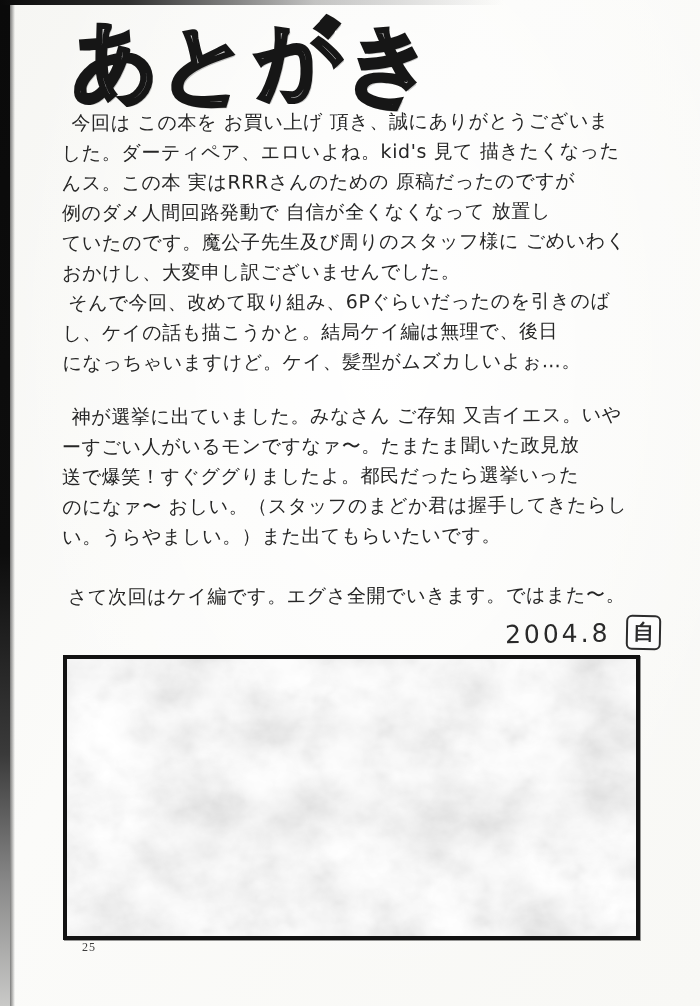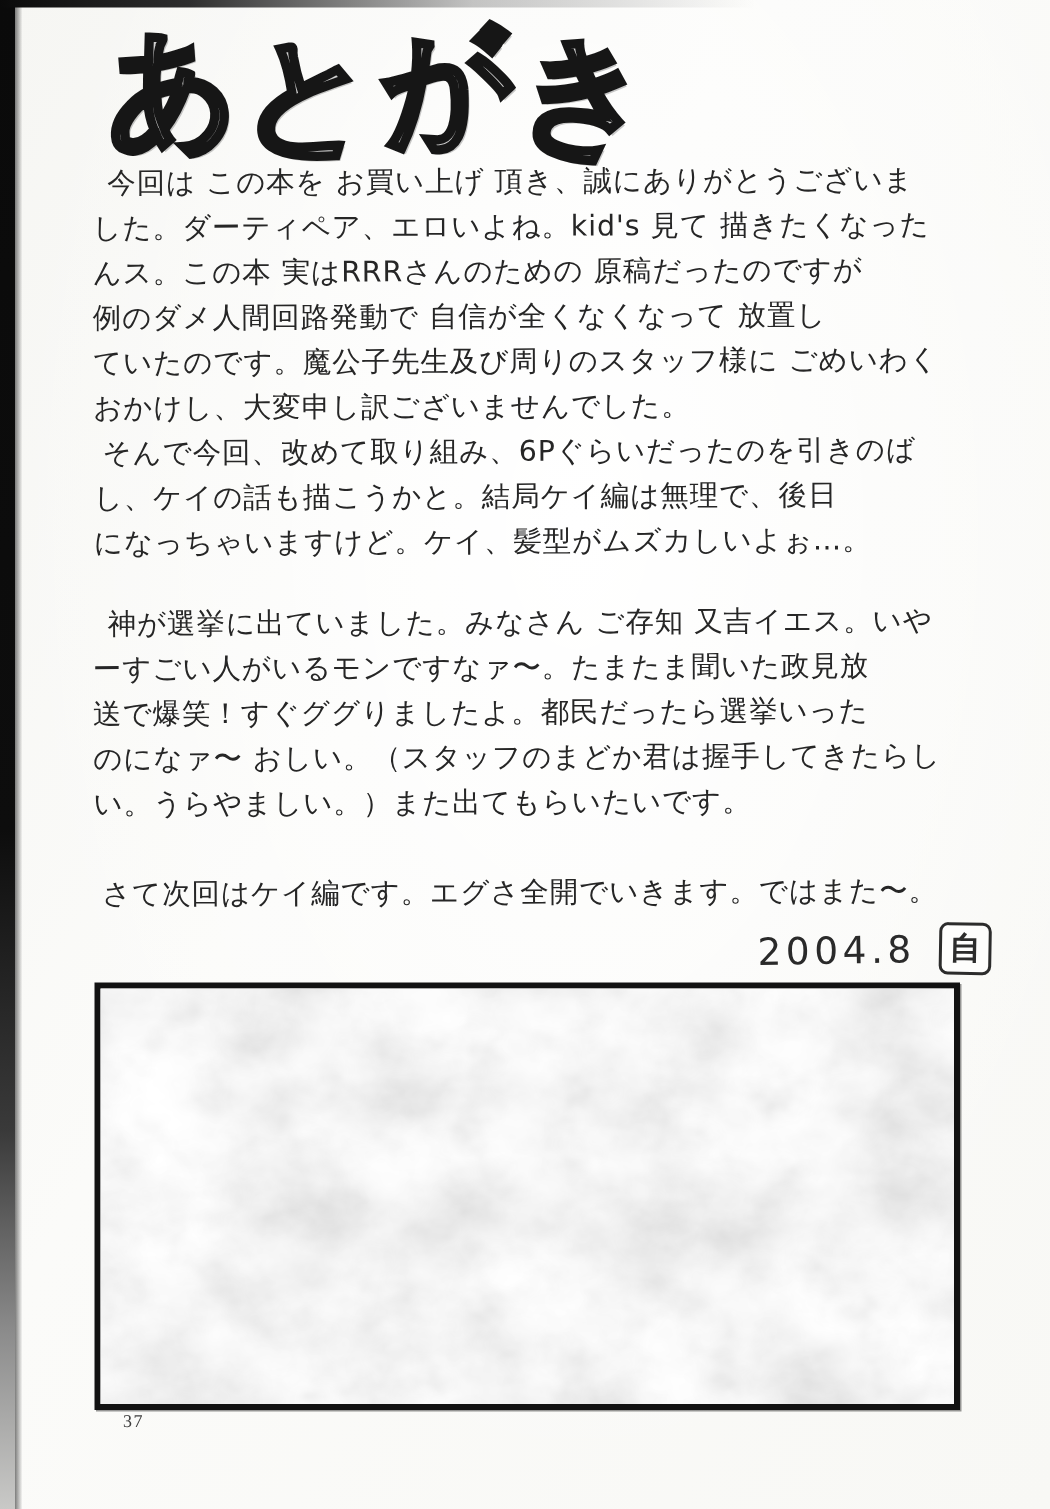--- a/index.html
+++ b/index.html
@@ -168,15 +168,15 @@
             <feFuncA type="gamma" amplitude="0.55" exponent="3.2" offset="-0.02"></feFuncA>
           </feComponentTransfer>
         </filter>
       </defs>
       <rect x="0" y="0" width="569" height="277" fill="#ffffff"></rect>
       <rect x="0" y="0" width="569" height="277" filter="url(#clouds)"></rect>
       <rect x="0" y="0" width="569" height="277" filter="url(#clouds2)"></rect>
     </svg>
   </div>
 
-  <div class="pagenum">37</div>
+  <div class="pagenum">25</div>
 
 </div>
 
 </body></html>

